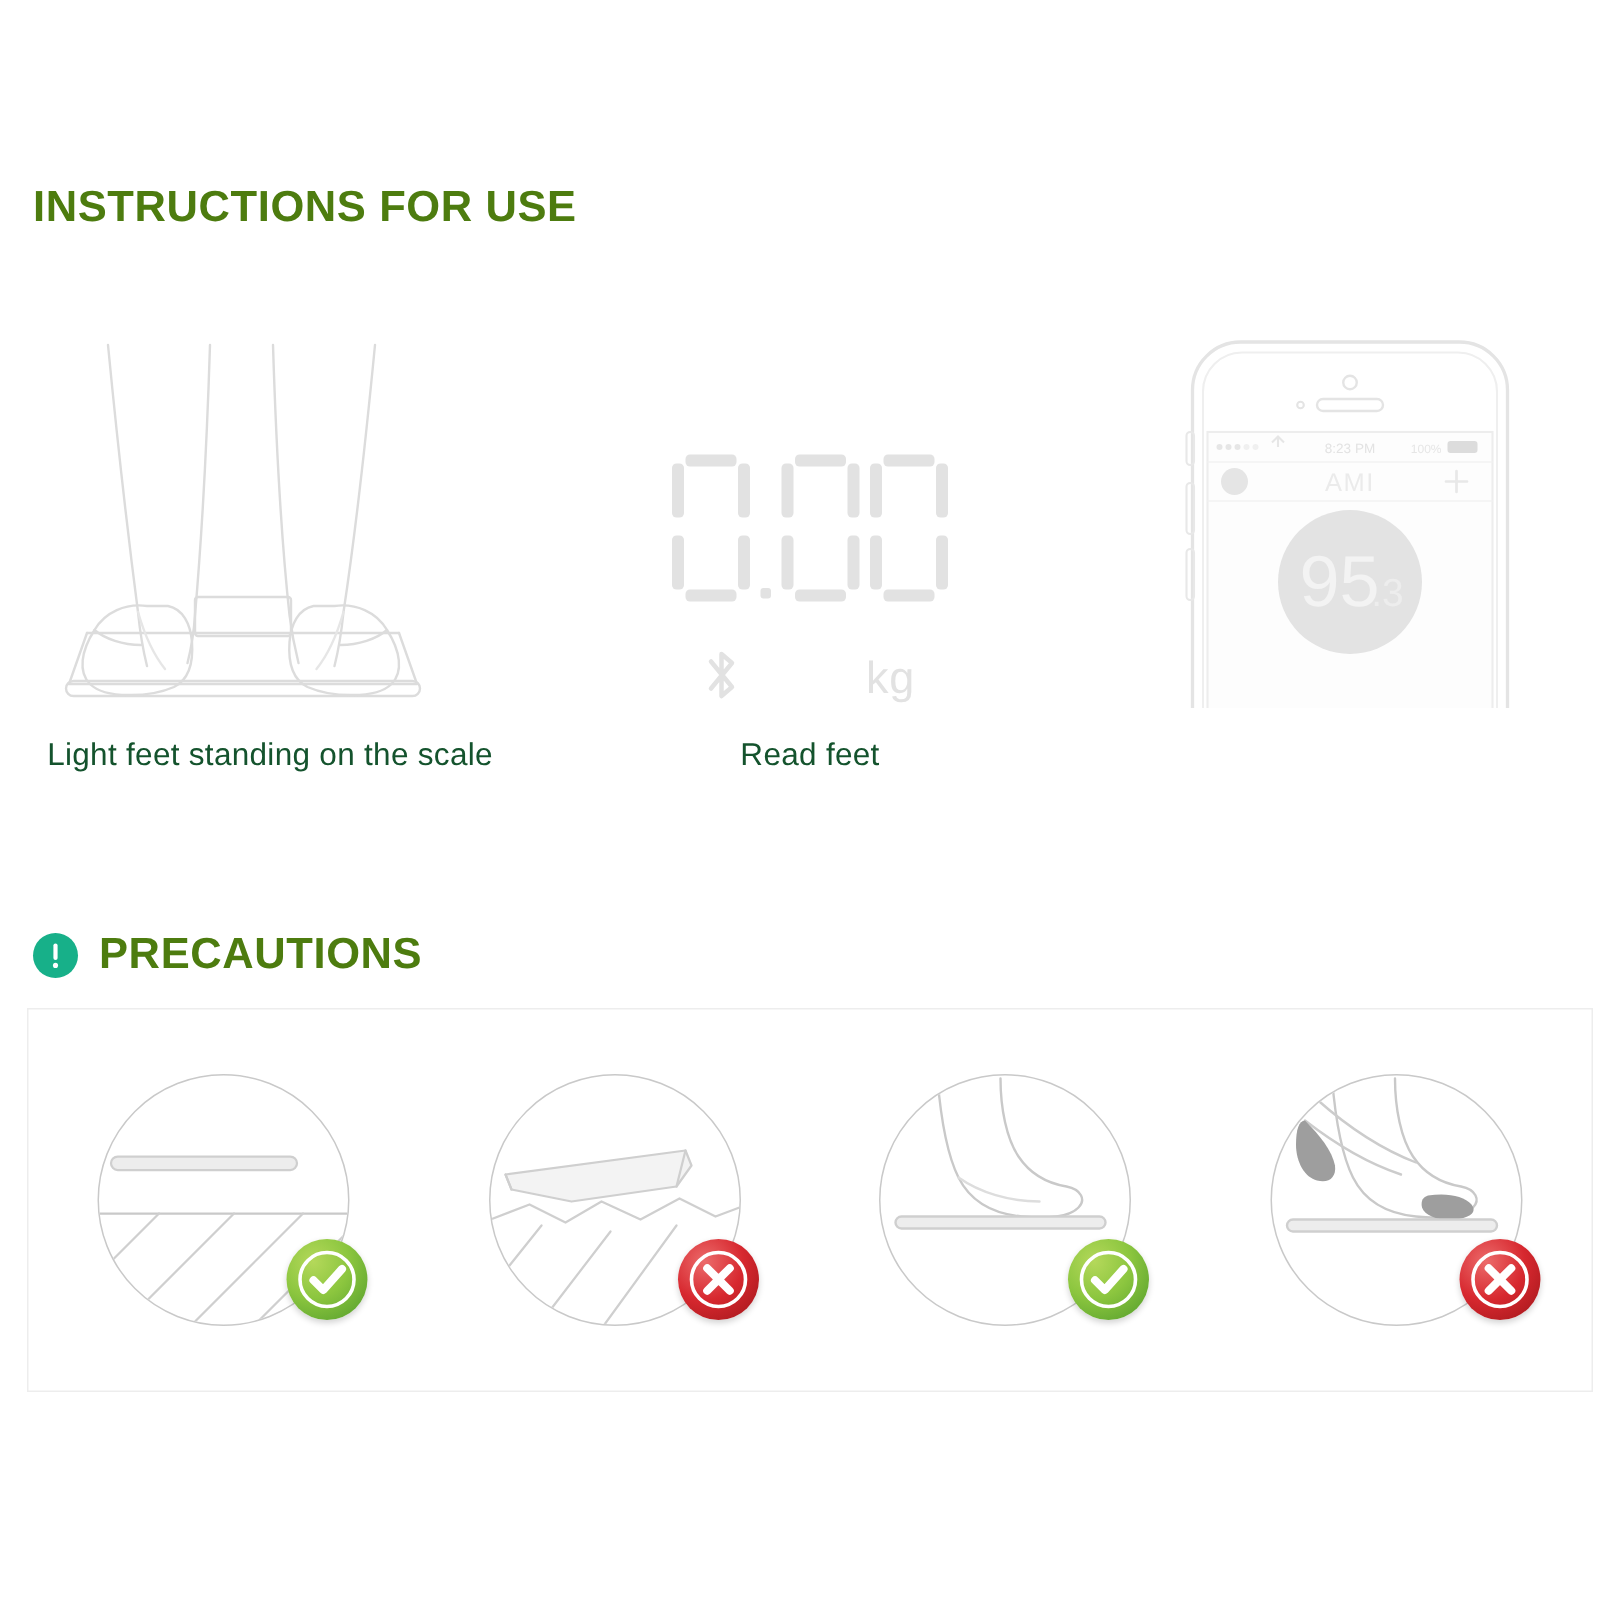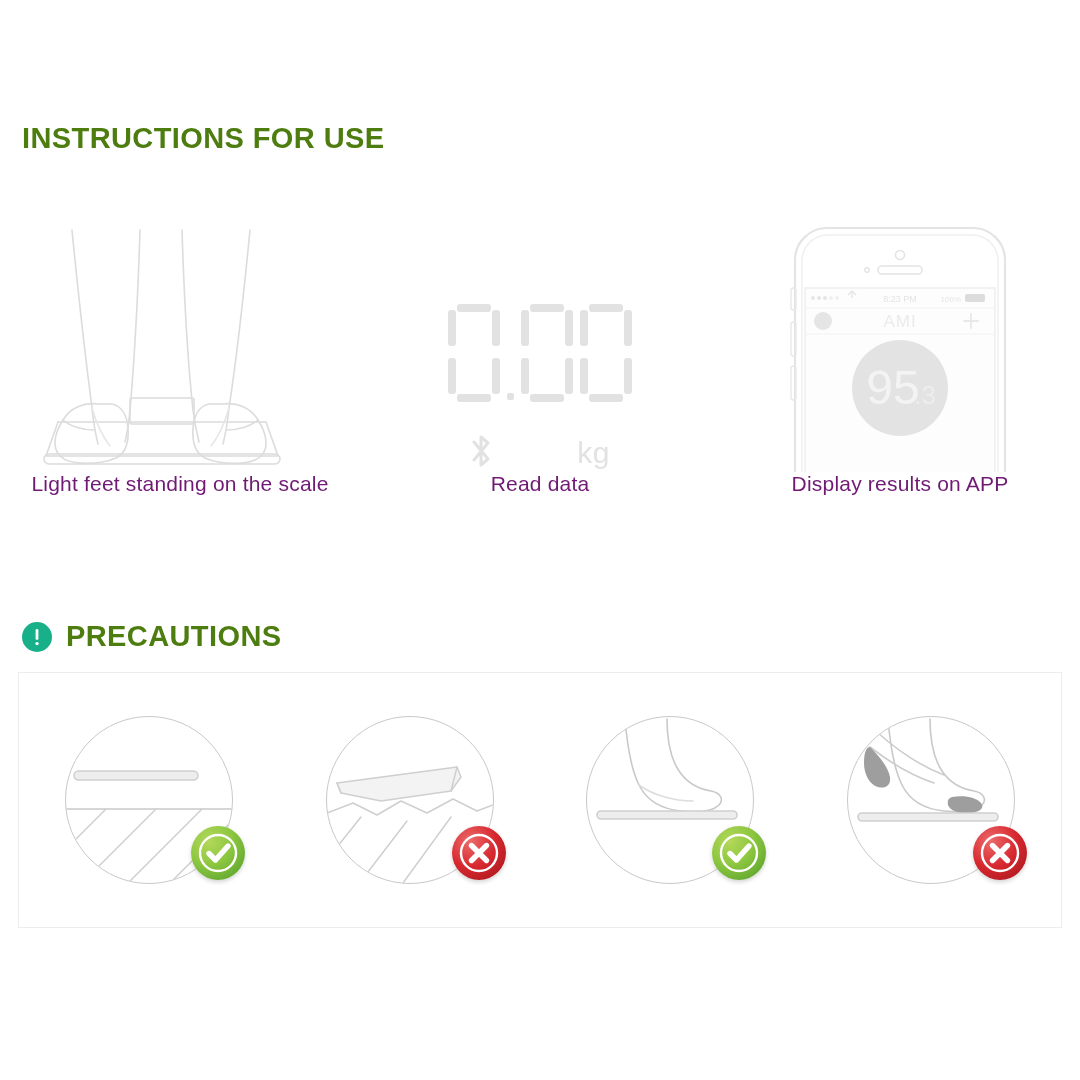--- a/index.html
+++ b/index.html
@@ -61,22 +61,23 @@
     align-items: center;
     justify-content: flex-start;
   }
   .step-figure {
     height: 262px;
     display: flex;
     align-items: flex-end;
     justify-content: center;
   }
   .step-caption {
+    margin-top: 20px;
     font-size: 21px;
-    color: #701a75;
+    color: #14532d;
     letter-spacing: 0.2px;
     white-space: nowrap;
     text-align: center;
   }
 
   
   .lcd {
     display: flex;
     flex-direction: column;
     align-items: center;
@@ -265,21 +266,21 @@
         <div class="lcd-footer">
           <span>
             <svg width="22" height="34" viewBox="0 0 22 34" fill="none" stroke="#e2e2e2" stroke-width="3" stroke-linecap="round" stroke-linejoin="round">
               <path d="M4 8 L 18 25 L 11 31 L 11 3 L 18 9 L 4 26"></path>
             </svg>
           </span>
           <span class="lcd-unit">kg</span>
         </div>
       </div>
     </div>
-    <div class="step-caption">Read data</div>
+    <div class="step-caption">Read feet</div>
   </div>
 
   <div class="step">
     <div class="step-figure">
       <svg width="250" height="250" viewBox="0 0 250 250" fill="none">
 
         <rect x="20" y="6" width="210" height="300" rx="32" stroke="#e4e4e4" stroke-width="2.2"></rect>
         <rect x="27" y="13" width="196" height="286" rx="26" stroke="#efefef" stroke-width="1.4"></rect>
 
         <rect x="16" y="66" width="5" height="22" rx="2.5" stroke="#e8e8e8" stroke-width="1.4"></rect>
@@ -310,21 +311,20 @@
 
         <circle cx="125" cy="166" r="48" fill="#e3e3e3"></circle>
         <text x="118" y="182" font-family="Liberation Sans, sans-serif" font-size="48" fill="#f3f3f3" text-anchor="middle">95</text>
         <text x="150" y="182" font-family="Liberation Sans, sans-serif" font-size="26" fill="#ededed" text-anchor="middle">.3</text>
 
         <path d="M52 276 a20 20 0 0 1 40 0" stroke="#ececec" stroke-width="1.6"></path>
         <path d="M105 276 a20 20 0 0 1 40 0" stroke="#ececec" stroke-width="1.6"></path>
         <path d="M158 276 a20 20 0 0 1 40 0" stroke="#ececec" stroke-width="1.6"></path>
       </svg>
     </div>
-    <div class="step-caption">Display results on APP</div>
   </div>
 </div>
 
 <div class="section-heading" id="precautions-heading">
   <span class="warn-badge">
     <svg width="30" height="30" viewBox="0 0 30 30">
       <rect x="13.6" y="7" width="2.8" height="11" rx="1.4" fill="#ffffff"></rect>
       <circle cx="15" cy="21.6" r="1.7" fill="#ffffff"></circle>
     </svg>
   </span>

